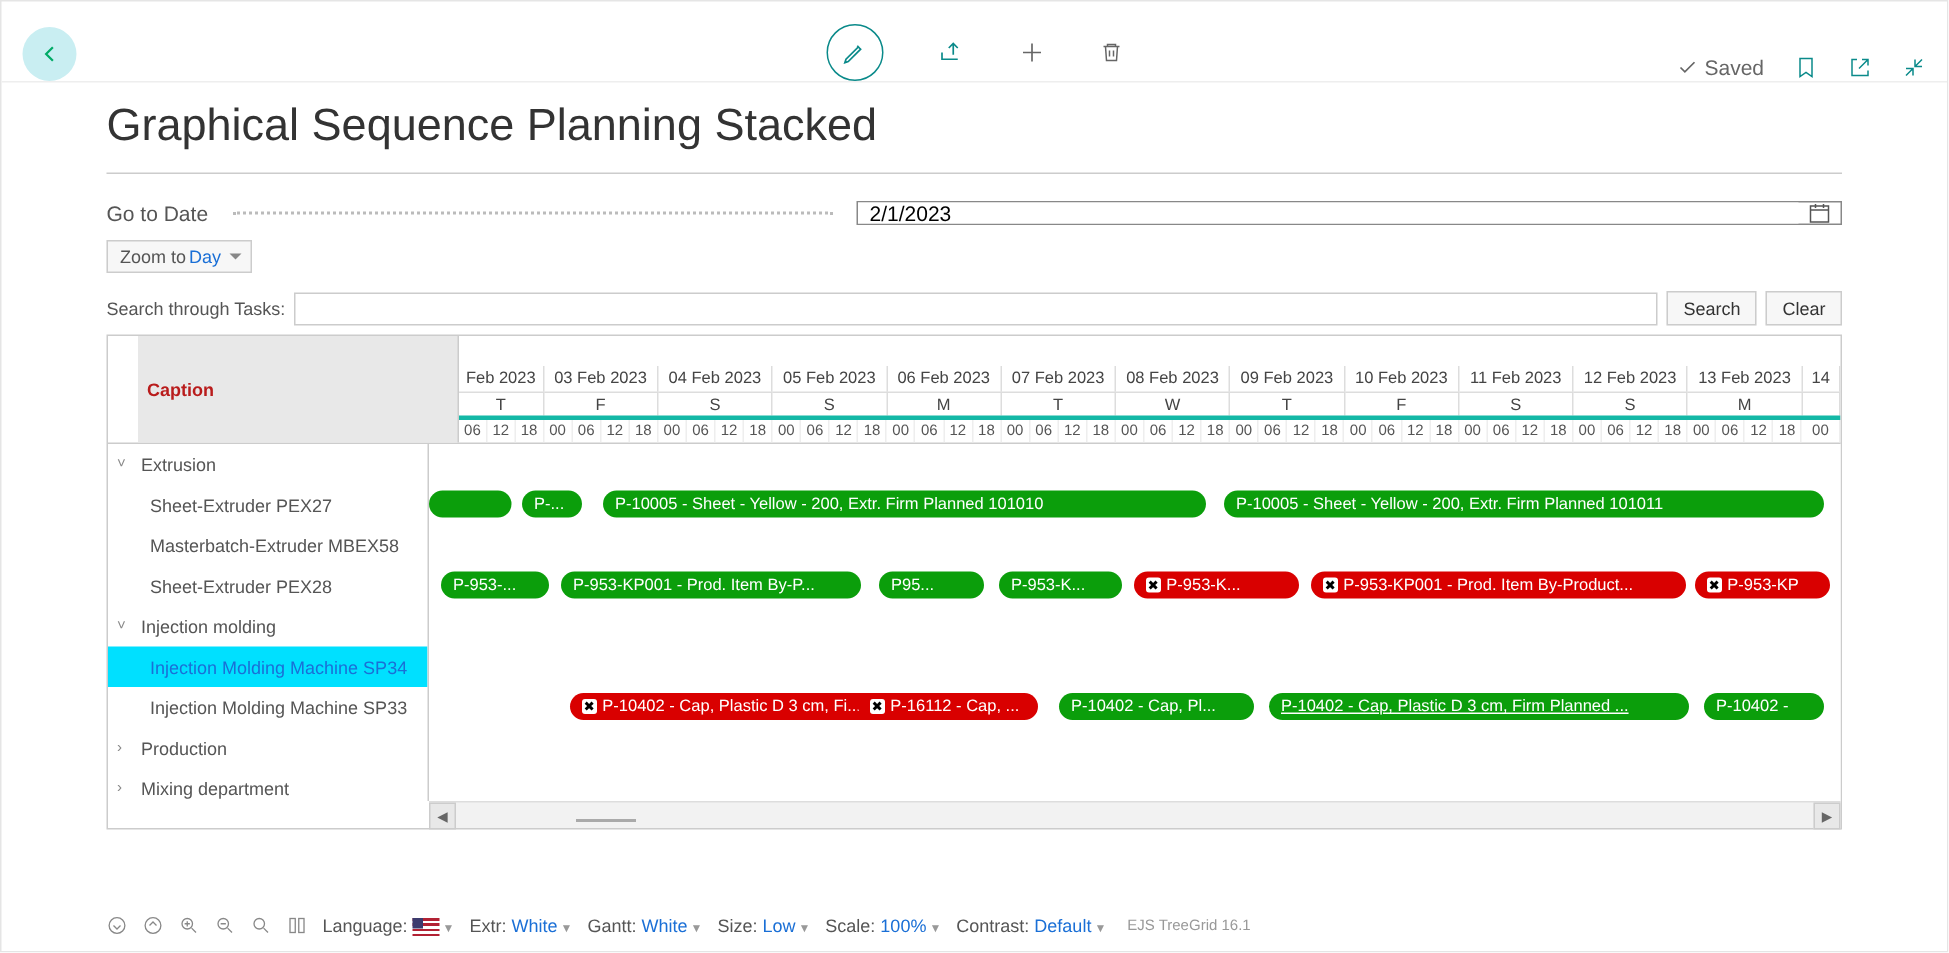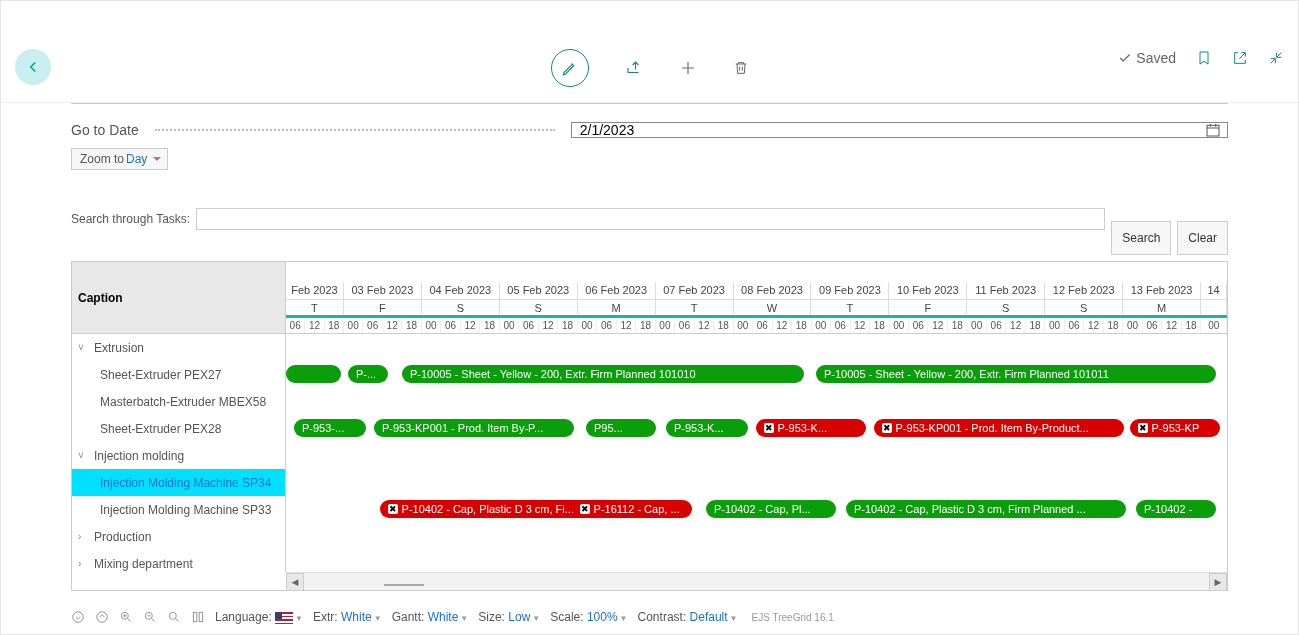--- a/index.html
+++ b/index.html
@@ -1,20 +1,20 @@
 <!DOCTYPE html>
 <html><head>
 <meta charset="utf-8">
 <style>
 * { box-sizing: border-box; margin: 0; padding: 0; font-family: "Segoe UI", Arial, sans-serif; }
 body { background: #fff; color: #333; font-size: 13px; }
 .page { width: 1299px; height: 635px; border: 1px solid #e5e5e5; position: relative; overflow: hidden; }
 
 
-.topbar { height: 54px; display: flex; align-items: flex-start; padding: 0 14px; border-bottom: 1px solid #eee; position: relative; margin-top: 48px; }
+.topbar { height: 54px; display: flex; align-items: flex-end; padding: 0 14px; border-bottom: 1px solid #eee; position: relative; }
 .back-btn { width: 36px; height: 36px; border-radius: 50%; background: #c9eef2; display: flex; align-items: center; justify-content: center; cursor: pointer; }
 .back-btn svg { stroke: #0a6; }
 .top-center { position: absolute; left: 50%; transform: translateX(-50%); display: flex; gap: 36px; align-items: center; }
 .top-center .ico { color: #555; cursor: pointer; display: flex; align-items: center; justify-content: center; }
 .edit-circle { width: 38px; height: 38px; border: 1.5px solid #0a8a8a; border-radius: 50%; display: flex; align-items: center; justify-content: center; color: #0a8a8a; }
 .top-right { margin-left: auto; display: flex; gap: 20px; align-items: center; color: #555; }
 .saved { color: #666; font-size: 14px; display: flex; align-items: center; gap: 4px; }
 
 
 .title { font-size: 30px; font-weight: 300; color: #333; padding: 12px 70px 14px; }
@@ -31,26 +31,26 @@
 
 .zoom-row { padding: 0 70px 8px; }
 .zoom-select { display: inline-flex; align-items: flex-end; border: 1px solid #ccc; background: #f7f7f7; padding: 3px 20px 3px 8px; font-size: 12px; color: #555; position: relative; cursor: pointer; }
 .zoom-select .blue { color: #1a6fd6; margin-left: 2px; }
 .zoom-select::after { content: ''; position: absolute; right: 6px; top: 50%; width: 0; height: 0; border-left: 4px solid transparent; border-right: 4px solid transparent; border-top: 4px solid #888; transform: translateY(-50%); }
 
 
 .search-row { display: flex; align-items: center; padding: 4px 70px 6px; gap: 6px; }
 .search-label { color: #555; font-size: 12px; }
 .search-input { flex: 1; border: 1px solid #ccc; height: 22px; padding: 0 6px; font-size: 12px; }
-.btn-sm { border: 1px solid #ccc; background: #f7f7f7; height: 34px; padding: 0 10px; font-size: 12px; cursor: pointer; color: #333; margin-top: 39px; }
+.btn-sm { border: 1px solid #ccc; background: #f7f7f7; height: 23px; padding: 0 10px; font-size: 12px; cursor: pointer; color: #333; }
 
 
 .gantt-wrap { margin: 0 70px; border: 1px solid #ccc; position: relative; height: 330px; }
 .gantt-header { display: flex; height: 72px; border-bottom: 1px solid #ccc; }
-.caption-col { width: 214px; background: #e8e8e8; border-right: 1px solid #ccc; display: flex; flex-direction: column; justify-content: center; padding-left: 6px; font-weight: bold; color: #000000; font-size: 12px; }
+.caption-col { width: 214px; background: #e8e8e8; border-right: 1px solid #ccc; display: flex; flex-direction: column; justify-content: center; padding-left: 6px; font-weight: bold; color: #b91c1c; font-size: 12px; margin-left: 20px; }
 .dates-col { flex: 1; display: flex; flex-direction: column; overflow: hidden; }
 .month-row { height: 24px; display: flex; margin-top: 20px; }
 .month-cell { border-right: 1px solid #ddd; display: flex; align-items: center; justify-content: center; font-size: 11px; color: #444; }
 .dow-row { height: 24px; display: flex; }
 .dow-cell { border-right: 1px solid #ddd; border-top: 1px solid #ddd; display: flex; align-items: center; justify-content: center; font-size: 11px; color: #444; }
 .hours-row { height: 24px; display: flex; border-top: 3px solid #14b8a6; }
 .hour-cell { border-right: 1px solid #eee; display: flex; align-items: center; justify-content: center; font-size: 10px; color: #555; }
 
 .gantt-body { display: flex; height: calc(100% - 72px - 18px); }
 .tree-col { width: 214px; border-right: 1px solid #ccc; overflow: hidden; }
@@ -134,20 +134,21 @@
           </svg>
       </div>
       <div>
         <svg width="16" height="16" viewBox="0 0 24 24" fill="none" stroke="#0a8a8a" stroke-width="1.5">
             <path d="M20 4l-7 7M13 4v7h7M4 20l7-7M11 20v-7H4"></path>
           </svg>
       </div>
     </div>
   </div>
 
+  <div class="title">Graphical Sequence Planning Stacked</div>
   <div class="hr"></div>
 
   <div class="goto-row">
     <div class="goto-label">Go to Date</div>
     <div class="dots"></div>
     <div class="date-field">
       <input type="text" value="2/1/2023" style="">
       <div class="cal">
         <svg width="16" height="16" viewBox="0 0 24 24" fill="none" stroke="#555" stroke-width="1.5">
             <rect x="3" y="5" width="18" height="16"></rect>
@@ -304,21 +305,21 @@
             <div class="bar green" style="left: 300px; width: 70px;">P95...</div>
             <div class="bar green" style="left: 380px; width: 82px;">P-953-K...</div>
             <div class="bar red" style="left: 470px; width: 110px;">P-953-K...</div>
             <div class="bar red" style="left: 588px; width: 250px;">P-953-KP001 - Prod. Item By-Product...</div>
             <div class="bar red" style="left: 844px; width: 90px;">P-953-KP</div>
           </div>
           <div class="lane" style="top: 162px;">
             <div class="bar red" style="left: 94px; width: 230px;">P-10402 - Cap, Plastic D 3 cm, Fi...</div>
             <div class="bar red" style="left: 286px; width: 120px;">P-16112 - Cap, ...</div>
             <div class="bar green" style="left: 420px; width: 130px;">P-10402 - Cap, Pl...</div>
-            <div class="bar green" style="left: 560px; width: 280px;">P-10402 - Cap, Plastic D 3 cm, Firm Planned ...</div>
+            <div class="bar green" style="left: 560px; width: 280px; text-decoration: underline;">P-10402 - Cap, Plastic D 3 cm, Firm Planned ...</div>
             <div class="bar green" style="left: 850px; width: 80px;">P-10402 - </div>
           </div>
         </div>
     </div>
     <div class="hscroll">
       <div class="arrow">◀</div>
       <div class="track">
           <div class="thumb"></div>
         </div>
       <div class="arrow">▶</div>

